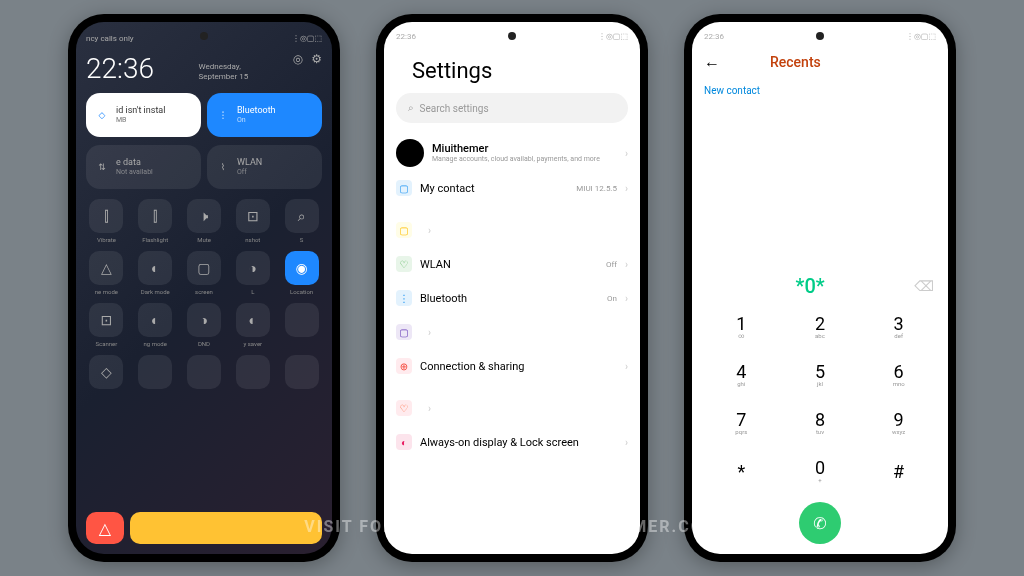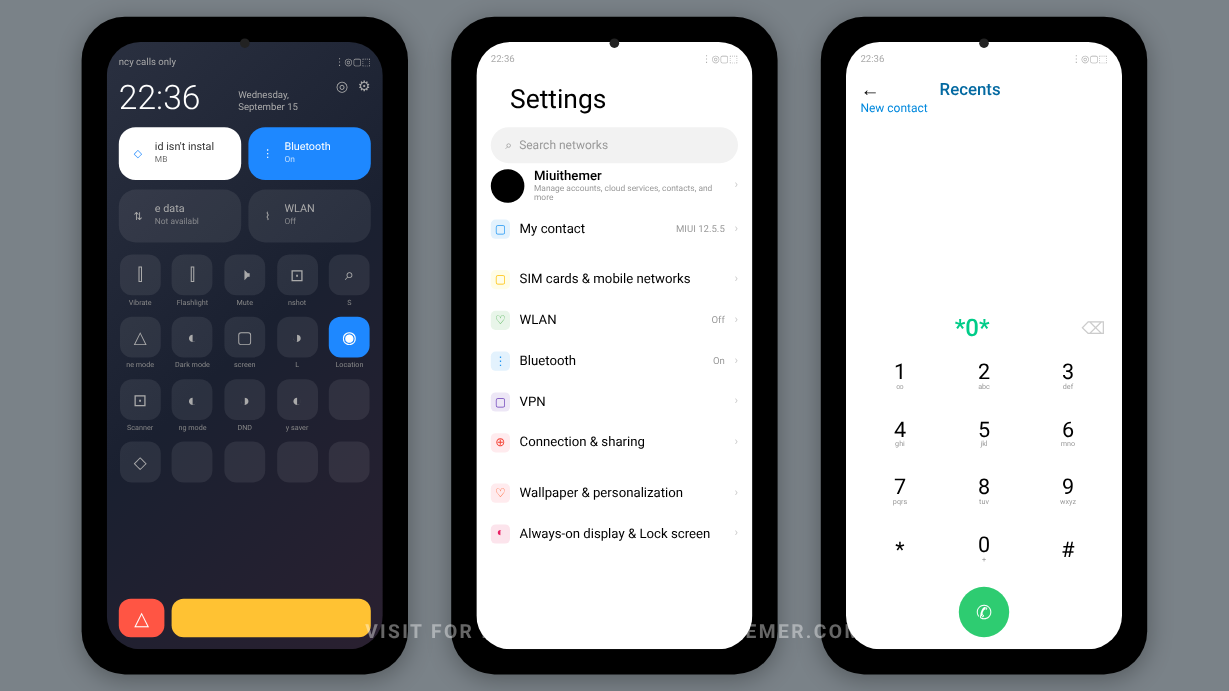--- a/index.html
+++ b/index.html
@@ -1,17 +1,17 @@
 <!DOCTYPE html>
 <html><head>
 <meta charset="utf-8">
 <style>
 * { margin: 0; padding: 0; box-sizing: border-box; font-family: -apple-system, BlinkMacSystemFont, 'Segoe UI', Roboto, sans-serif; }
 body { background: #7a8288; width: 1024px; height: 576px; display: flex; justify-content: center; align-items: center; gap: 36px; position: relative; }
-.phone { width: 272px; height: 548px; background: #000; border-radius: 36px; padding: 21px; position: relative; box-shadow: 0 4px 20px rgba(0,0,0,0.3); }
+.phone { width: 272px; height: 548px; background: #000; border-radius: 36px; padding: 8px; position: relative; box-shadow: 0 4px 20px rgba(0,0,0,0.3); }
 .phone::before { content: ''; position: absolute; top: 18px; left: 50%; transform: translateX(-50%); width: 8px; height: 8px; background: #222; border-radius: 50%; z-index: 10; }
 .screen { width: 100%; height: 100%; border-radius: 28px; overflow: hidden; position: relative; }
 
 
 .cc-bg { width: 100%; height: 100%; background: linear-gradient(135deg, #2a3040 0%, #1a2030 50%, #2a2030 100%); padding: 8px 10px; }
 .status-bar { display: flex; justify-content: space-between; align-items: center; color: #aaa; font-size: 8px; height: 16px; }
 .status-right { display: flex; gap: 3px; align-items: center; }
 .cc-header { display: flex; justify-content: space-between; align-items: flex-start; margin-top: 6px; }
 .cc-time { color: #fff; font-size: 28px; font-weight: 300; }
 .cc-date { color: #aaa; font-size: 8px; line-height: 1.2; margin-top: 10px; }
@@ -30,39 +30,39 @@
 .toggle-icon.active { background: #1e88ff; color: #fff; }
 .toggle-label { color: #888; font-size: 6px; text-align: center; white-space: nowrap; overflow: hidden; width: 100%; }
 .cc-bottom { position: absolute; bottom: 10px; left: 10px; right: 10px; display: flex; gap: 6px; }
 .btn-red { width: 38px; height: 32px; background: #ff5544; border-radius: 10px; display: flex; align-items: center; justify-content: center; color: #fff; }
 .btn-yellow { flex: 1; height: 32px; background: #ffc233; border-radius: 10px; display: flex; align-items: center; justify-content: center; color: #fff; font-size: 9px; }
 
 
 .settings-bg { width: 100%; height: 100%; background: #fff; padding: 6px 12px; overflow: hidden; }
 .settings-title { font-size: 22px; font-weight: 400; color: #000; margin: 14px 16px 10px; }
 .search-box { background: #f2f2f2; border-radius: 18px; height: 30px; display: flex; align-items: center; padding: 0 12px; gap: 6px; color: #999; font-size: 10px; }
-.acct-row { display: flex; align-items: center; gap: 8px; padding: 4px 0; }
+.acct-row { display: flex; align-items: center; gap: 8px; margin-top: 12px; padding: 4px 0; }
 .avatar { width: 28px; height: 28px; border-radius: 50%; background: #000; flex-shrink: 0; }
 .acct-text { flex: 1; }
 .acct-name { font-size: 11px; color: #000; font-weight: 500; }
 .acct-sub { font-size: 7px; color: #999; line-height: 1.2; }
 .setting-item { display: flex; align-items: center; gap: 8px; padding: 9px 0; }
 .setting-item.gap-top { margin-top: 8px; }
 .si-icon { width: 16px; height: 16px; border-radius: 4px; display: flex; align-items: center; justify-content: center; font-size: 10px; flex-shrink: 0; }
 .si-label { flex: 1; font-size: 11px; color: #000; }
 .si-value { font-size: 8px; color: #999; }
 .chevron { color: #ccc; font-size: 10px; }
 
 
 .dialer-bg { width: 100%; height: 100%; background: #fff; display: flex; flex-direction: column; }
 .dialer-top { padding: 6px 12px; }
 .dialer-header { display: flex; align-items: center; gap: 20px; margin-top: 8px; }
 .back-arrow { font-size: 16px; color: #000; }
-.recents-title { font-size: 14px; font-weight: 500; color: #0369a1; margin-left: 30px; }
-.dialer-actions { display: flex; flex-direction: column; gap: 14px; }
+.recents-title { font-size: 14px; font-weight: 500; color: #c2410c; margin-left: 30px; }
+.dialer-actions { margin-top: 14px; display: flex; flex-direction: column; gap: 14px; }
 .dialer-action { color: #0088dd; font-size: 10px; }
 .dialer-display { margin-top: auto; padding: 0 14px; display: flex; align-items: center; justify-content: space-between; }
 .dial-number { color: #00cc88; font-size: 20px; font-weight: 500; flex: 1; text-align: center; }
 .backspace { color: #ccc; font-size: 14px; }
 .keypad { display: grid; grid-template-columns: repeat(3, 1fr); gap: 0; padding: 4px 10px; }
 .key { display: flex; flex-direction: column; align-items: center; justify-content: center; height: 48px; }
 .key-num { font-size: 18px; color: #000; font-weight: 400; }
 .key-sub { font-size: 6px; color: #999; margin-top: -2px; }
 .call-btn { width: 42px; height: 42px; border-radius: 50%; background: #2ecc71; margin: 4px auto 10px; display: flex; align-items: center; justify-content: center; color: #fff; }
 
@@ -216,70 +216,67 @@
 <div class="phone">
   <div class="screen">
     <div class="settings-bg">
       <div class="status-bar">
         <span>22:36</span>
         <span>⋮◎▢⬚</span>
       </div>
       <div class="settings-title">Settings</div>
       <div class="search-box">
         <span>⌕</span>
-        <span>Search networks</span>
+        <span>Search settings</span>
       </div>
       <div class="acct-row">
         <div class="avatar"></div>
         <div class="acct-text">
           <div class="acct-name">Miuithemer</div>
-          <div class="acct-sub">Manage accounts, cloud services, contacts, and more</div>
+          <div class="acct-sub">Manage accounts, cloud availabl, payments, and more</div>
         </div>
         <span class="chevron">›</span>
       </div>
       <div id="settings-list">
           <div class="setting-item">
             <span class="si-icon" style="background:#e3f2fd;color:#2196f3">▢</span>
             <span class="si-label">My contact</span>
             <span class="si-value">MIUI 12.5.5</span>
             <span class="chevron">›</span>
           </div>
           <div class="setting-item gap-top">
             <span class="si-icon" style="background:#fffde7;color:#ffc107">▢</span>
-            <span class="si-label">SIM cards &amp; mobile networks</span>
             <span class="si-value"></span>
             <span class="chevron">›</span>
           </div>
           <div class="setting-item">
             <span class="si-icon" style="background:#e8f5e9;color:#4caf50">♡</span>
             <span class="si-label">WLAN</span>
             <span class="si-value">Off</span>
             <span class="chevron">›</span>
           </div>
           <div class="setting-item">
             <span class="si-icon" style="background:#e3f2fd;color:#2196f3">⋮</span>
             <span class="si-label">Bluetooth</span>
             <span class="si-value">On</span>
             <span class="chevron">›</span>
           </div>
           <div class="setting-item">
             <span class="si-icon" style="background:#ede7f6;color:#673ab7">▢</span>
-            <span class="si-label">VPN</span>
             <span class="si-value"></span>
             <span class="chevron">›</span>
           </div>
           <div class="setting-item">
             <span class="si-icon" style="background:#ffebee;color:#f44336">⊕</span>
             <span class="si-label">Connection &amp; sharing</span>
             <span class="si-value"></span>
             <span class="chevron">›</span>
           </div>
           <div class="setting-item gap-top">
             <span class="si-icon" style="background:#ffebee;color:#ff5722">♡</span>
-            <span class="si-label">Wallpaper &amp; personalization</span>
             <span class="si-value"></span>
             <span class="chevron">›</span>
           </div>
           <div class="setting-item">
             <span class="si-icon" style="background:#fce4ec;color:#e91e63">◐</span>
             <span class="si-label">Always-on display &amp; Lock screen</span>
             <span class="si-value"></span>
             <span class="chevron">›</span>
           </div>
         </div>

